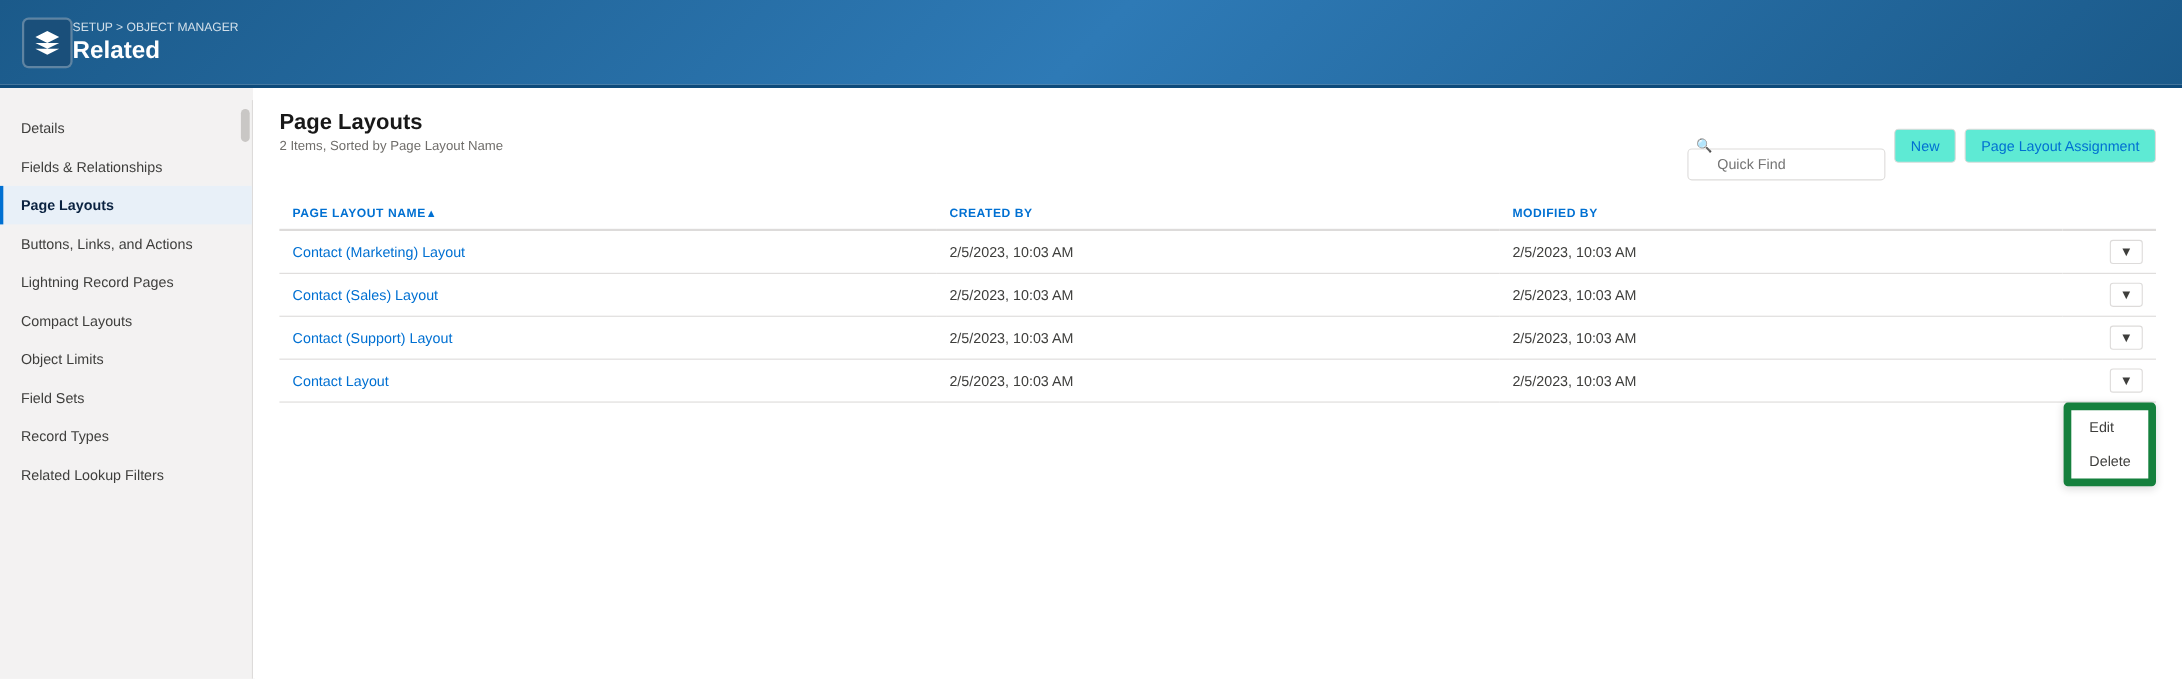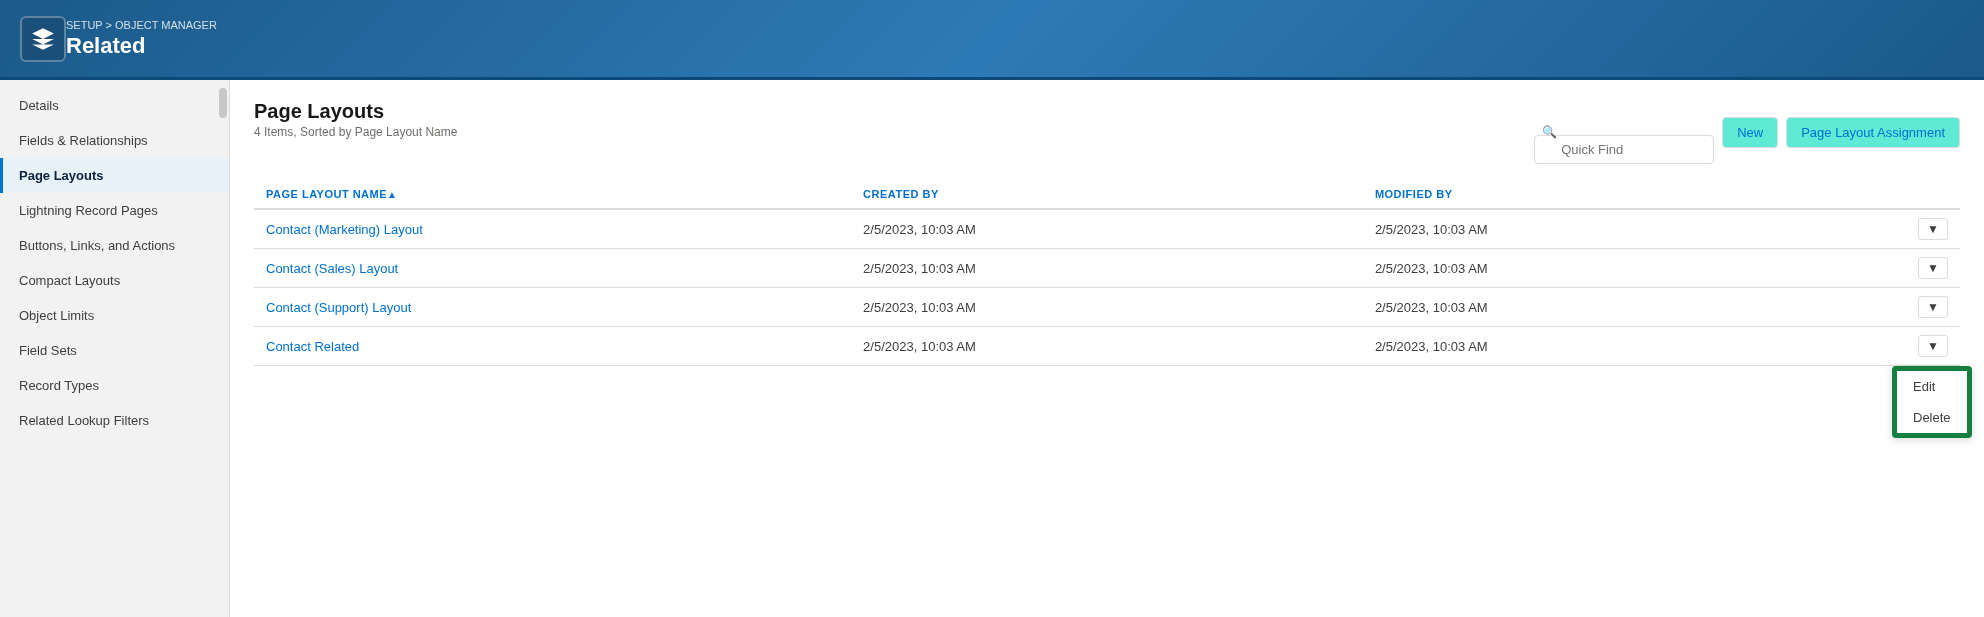--- a/index.html
+++ b/index.html
@@ -39,20 +39,21 @@
 
     
     .sidebar {
       width: 230px;
       min-width: 230px;
       background: #f3f2f2;
       border-right: 1px solid #dddbda;
       overflow-y: auto;
       padding-top: 8px;
       position: relative;
+      margin-top: 11px;
     }
     .sidebar-scroll-indicator {
       position: absolute;
       top: 8px;
       right: 0;
       width: 8px;
       height: 30px;
       background: #c9c7c5;
       border-radius: 4px;
       margin-right: 2px;
@@ -184,23 +185,23 @@
       border-radius: 3px;
       padding: 3px 8px;
       cursor: pointer;
       font-size: 12px;
       color: #3e3e3c;
     }
 
     
     .dropdown-menu {
       position: absolute;
-      right: 12px;
+      right: 24px;
       background: white;
-      border: 5px solid #15803d;
+      border: 7px solid #15803d;
       border-radius: 4px;
       box-shadow: 0 2px 8px rgba(0,0,0,0.15);
       z-index: 100;
       min-width: 80px;
     }
     .dropdown-menu-item {
       padding: 8px 16px;
       font-size: 13px;
       color: #3e3e3c;
       cursor: pointer;
@@ -228,35 +229,35 @@
 </div>
 
 <div class="main-container">
 
   <nav class="sidebar">
     <div class="sidebar-scroll-indicator"></div>
     <div id="sidebar-items-container">
         <div class="sidebar-item">Details</div>
         <div class="sidebar-item">Fields &amp; Relationships</div>
         <div class="sidebar-item active">Page Layouts</div>
+        <div class="sidebar-item">Buttons, Links, and Actions</div>
         <div class="sidebar-item">Lightning Record Pages</div>
-        <div class="sidebar-item">Buttons, Links, and Actions</div>
         <div class="sidebar-item">Compact Layouts</div>
         <div class="sidebar-item">Object Limits</div>
         <div class="sidebar-item">Field Sets</div>
         <div class="sidebar-item">Record Types</div>
         <div class="sidebar-item">Related Lookup Filters</div>
       </div>
   </nav>
 
   <div class="content-area">
     <div class="content-header">
       <div class="content-title-block">
         <div class="content-title">Page Layouts</div>
-        <div class="content-subtitle">4 Items, Sorted by Page Layout Name</div>
+        <div class="content-subtitle">2 Items, Sorted by Page Layout Name</div>
       </div>
       <div class="content-actions">
         <div class="quick-find-container">
           <span class="quick-find-icon">🔍</span>
           <input class="quick-find-input" type="text" placeholder="Quick Find" style="">
         </div>
         <button class="btn">New</button>
         <button class="btn">Page Layout Assignment</button>
       </div>
     </div>
@@ -288,21 +289,21 @@
             <td class="col-modified">2/5/2023, 10:03 AM</td>
             <td class="action-col"><button class="dropdown-btn">▼</button></td>
           </tr>
           <tr>
             <td class="col-name"><a class="link-cell">Contact (Support) Layout</a></td>
             <td class="col-created">2/5/2023, 10:03 AM</td>
             <td class="col-modified">2/5/2023, 10:03 AM</td>
             <td class="action-col"><button class="dropdown-btn">▼</button></td>
           </tr>
           <tr>
-            <td class="col-name"><a class="link-cell">Contact Related</a></td>
+            <td class="col-name"><a class="link-cell">Contact Layout</a></td>
             <td class="col-created">2/5/2023, 10:03 AM</td>
             <td class="col-modified">2/5/2023, 10:03 AM</td>
             <td class="action-col"><button class="dropdown-btn">▼</button></td>
           </tr>
         </tbody>
     </table>
 
     <div class="dropdown-menu" id="dropdown-menu">
       <div class="dropdown-menu-item">Edit</div>
       <div class="dropdown-menu-item">Delete</div>

